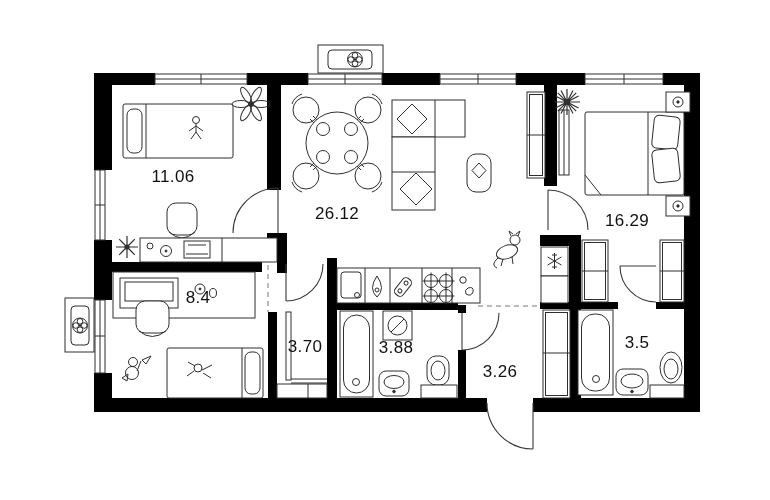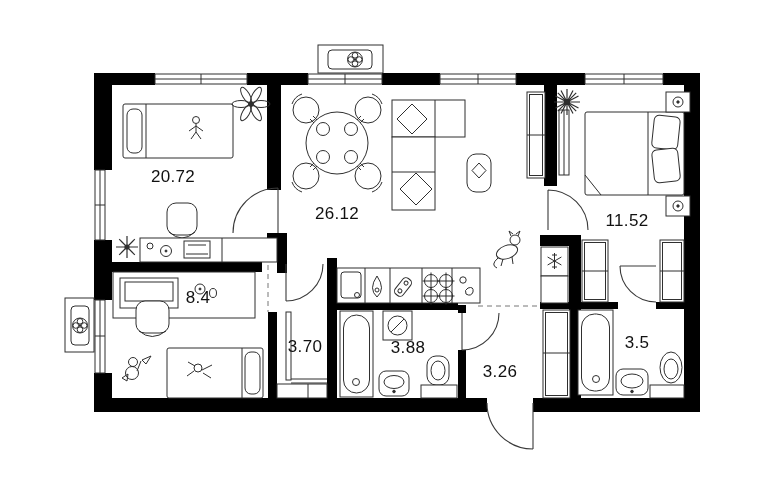--- a/index.html
+++ b/index.html
@@ -354,22 +354,22 @@
       <g>
         <ellipse cx="671" cy="367.5" rx="11" ry="15.5"></ellipse>
         <ellipse cx="671" cy="369" rx="7" ry="10" fill="none"></ellipse>
       </g>
       <rect x="650" y="385" width="34" height="13"></rect>
     </g>
   </g>
 </svg>
 
 <div id="plan-labels">
-  <div class="room-label" style="left:173px;top:177px">20.72</div>
+  <div class="room-label" style="left:173px;top:177px">11.06</div>
   <div class="room-label" style="left:337px;top:214px">26.12</div>
-  <div class="room-label" style="left:627px;top:221px">11.52</div>
+  <div class="room-label" style="left:627px;top:221px">16.29</div>
   <div class="room-label" style="left:198px;top:298px">8.4</div>
   <div class="room-label" style="left:305px;top:347px">3.70</div>
-  <div class="room-label" style="left:408px;top:348px">3.88</div>
+  <div class="room-label" style="left:396px;top:348px">3.88</div>
   <div class="room-label" style="left:500px;top:372px">3.26</div>
   <div class="room-label" style="left:637px;top:343px">3.5</div>
 </div>
 </div>
 
 </body></html>

